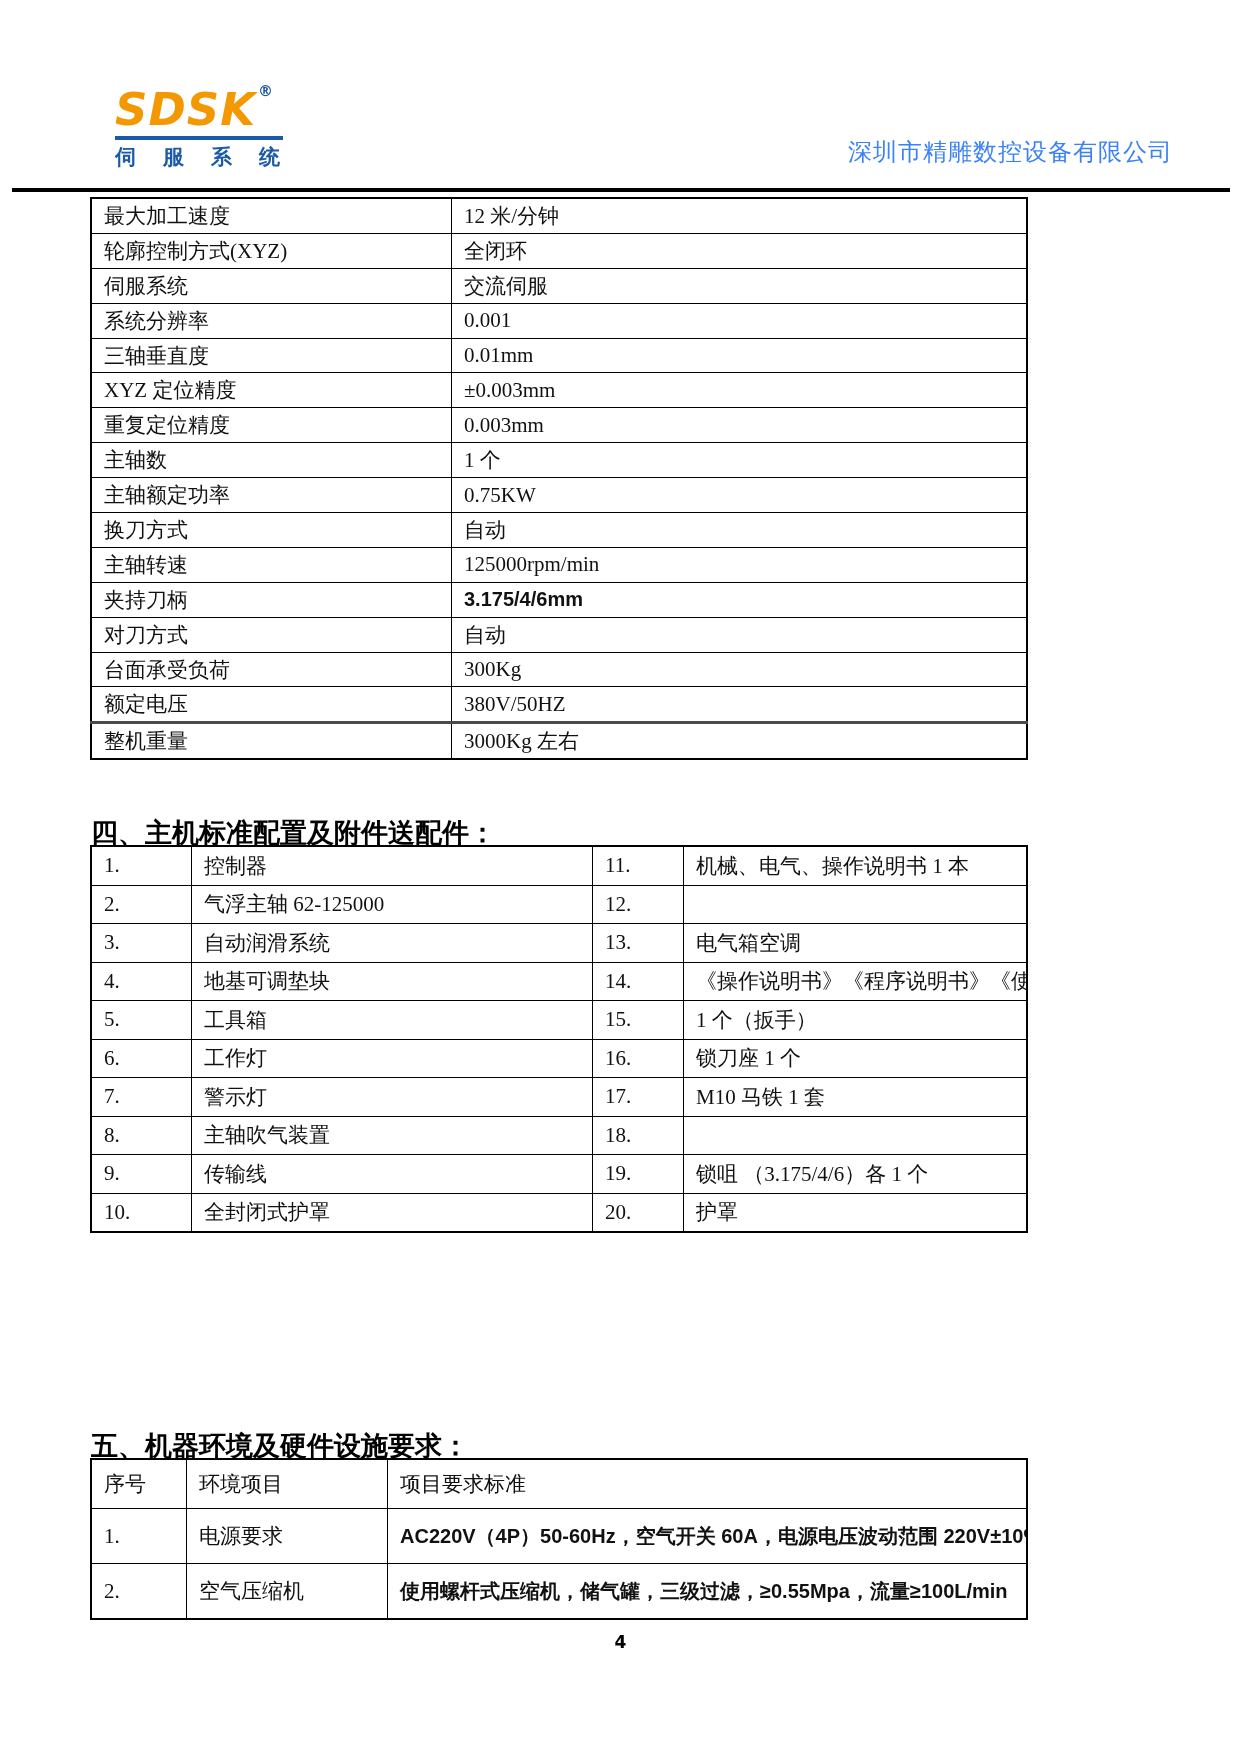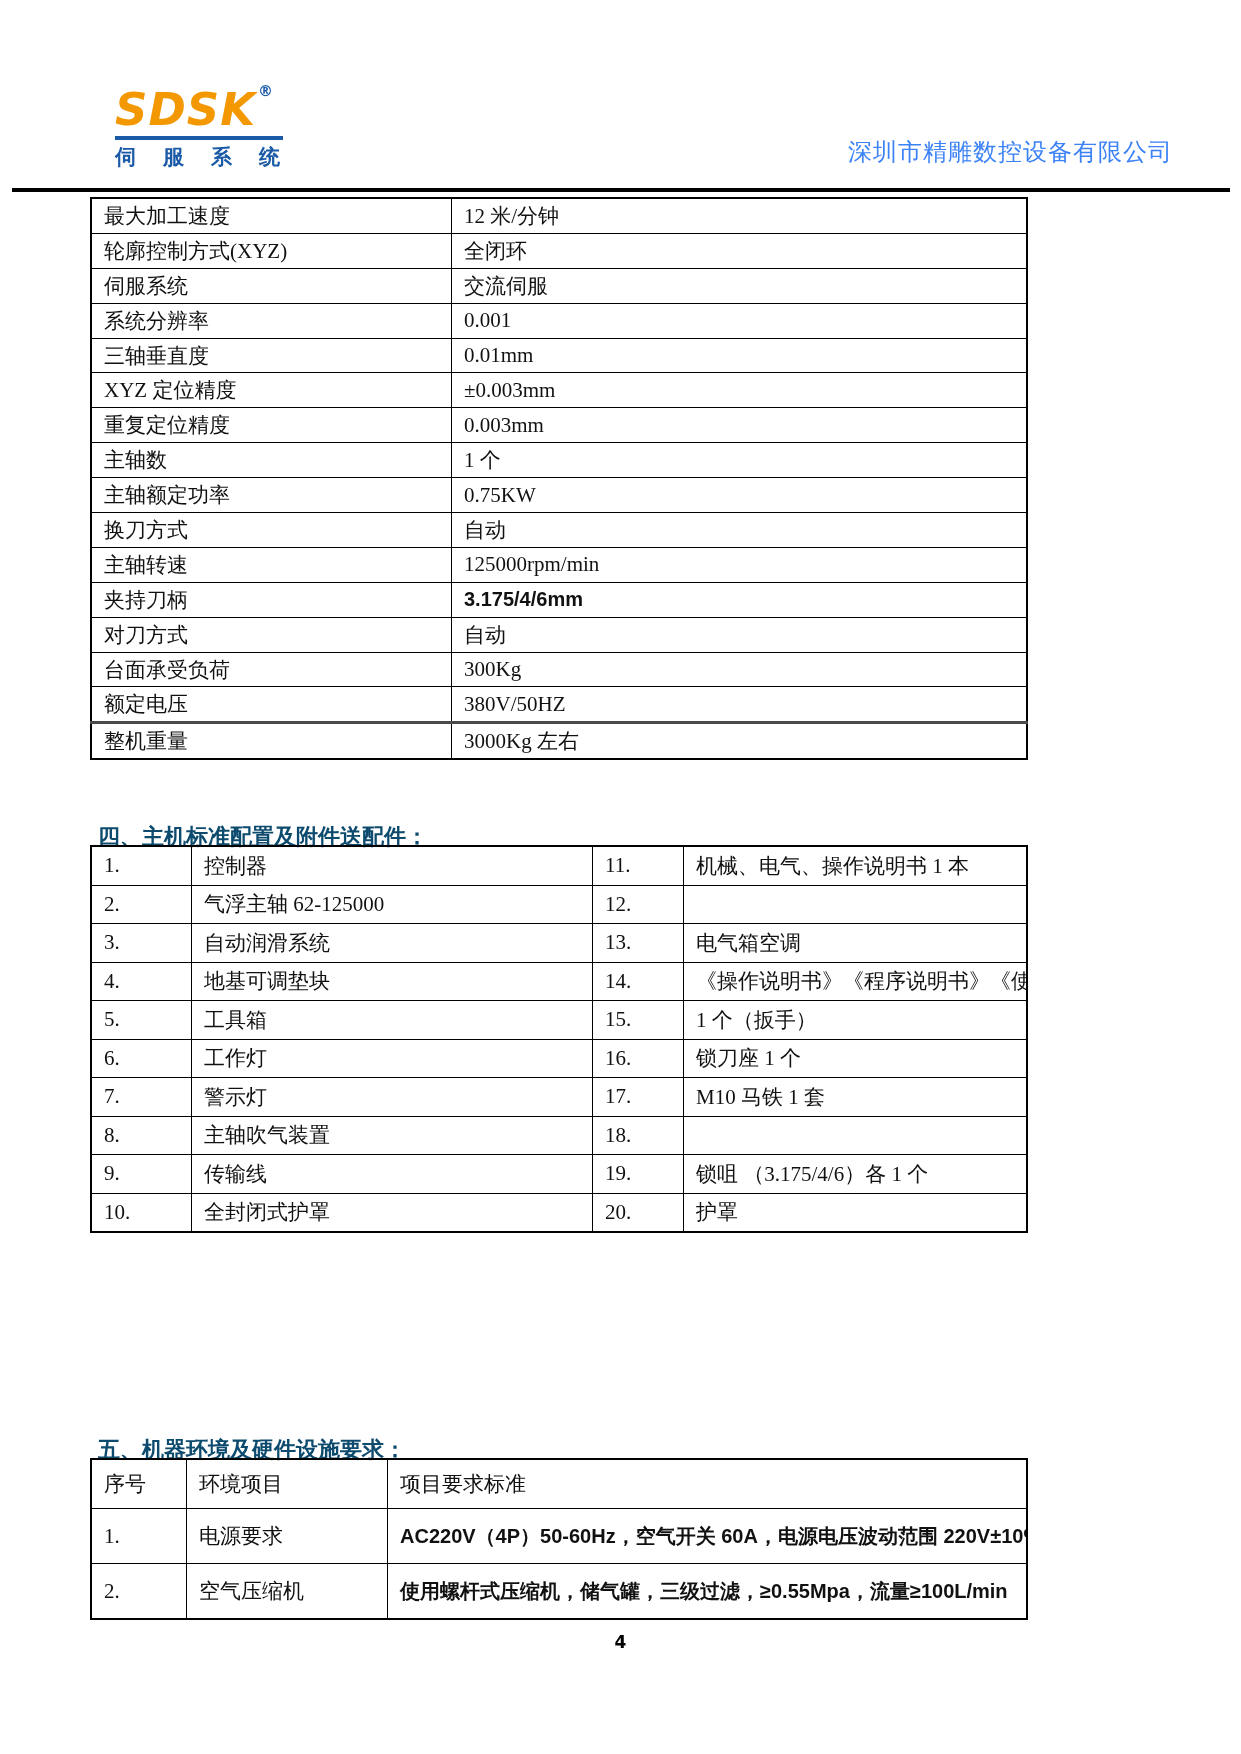--- a/index.html
+++ b/index.html
@@ -21,21 +21,21 @@
   td{border:1px solid #000;font-size:21px;padding:0 0 0 12px;vertical-align:middle;overflow:hidden;white-space:nowrap;}
   .sans{font-family:Liberation Sans, sans-serif;font-weight:600;font-size:20px;}
 
   
   .spec-table{position:absolute;left:90px;top:197px;width:938px;border:2px solid #000;}
   .spec-table td{height:33.9px;}
   .spec-table td.c1{width:347px;}
   .spec-table tr.thick-top td{border-top:3px solid #4a4a4a;}
 
   
-  .sec-title{position:absolute;left:90px;font-size:22px;font-weight:bold;margin:8px;color:#0c4a6e;}
+  .sec-title{position:absolute;left:90px;font-size:27px;font-weight:bold;margin:1px;color:#000000;}
   #sec4-title{top:814px;}
   #sec5-title{top:1427px;}
 
   
   .config-table{position:absolute;left:90px;top:845px;width:938px;border:2px solid #000;}
   .config-table td{height:37.5px;}
   .config-table td.n1{width:87px;}
   .config-table td.i1{width:388px;}
   .config-table td.n2{width:78px;}
 

